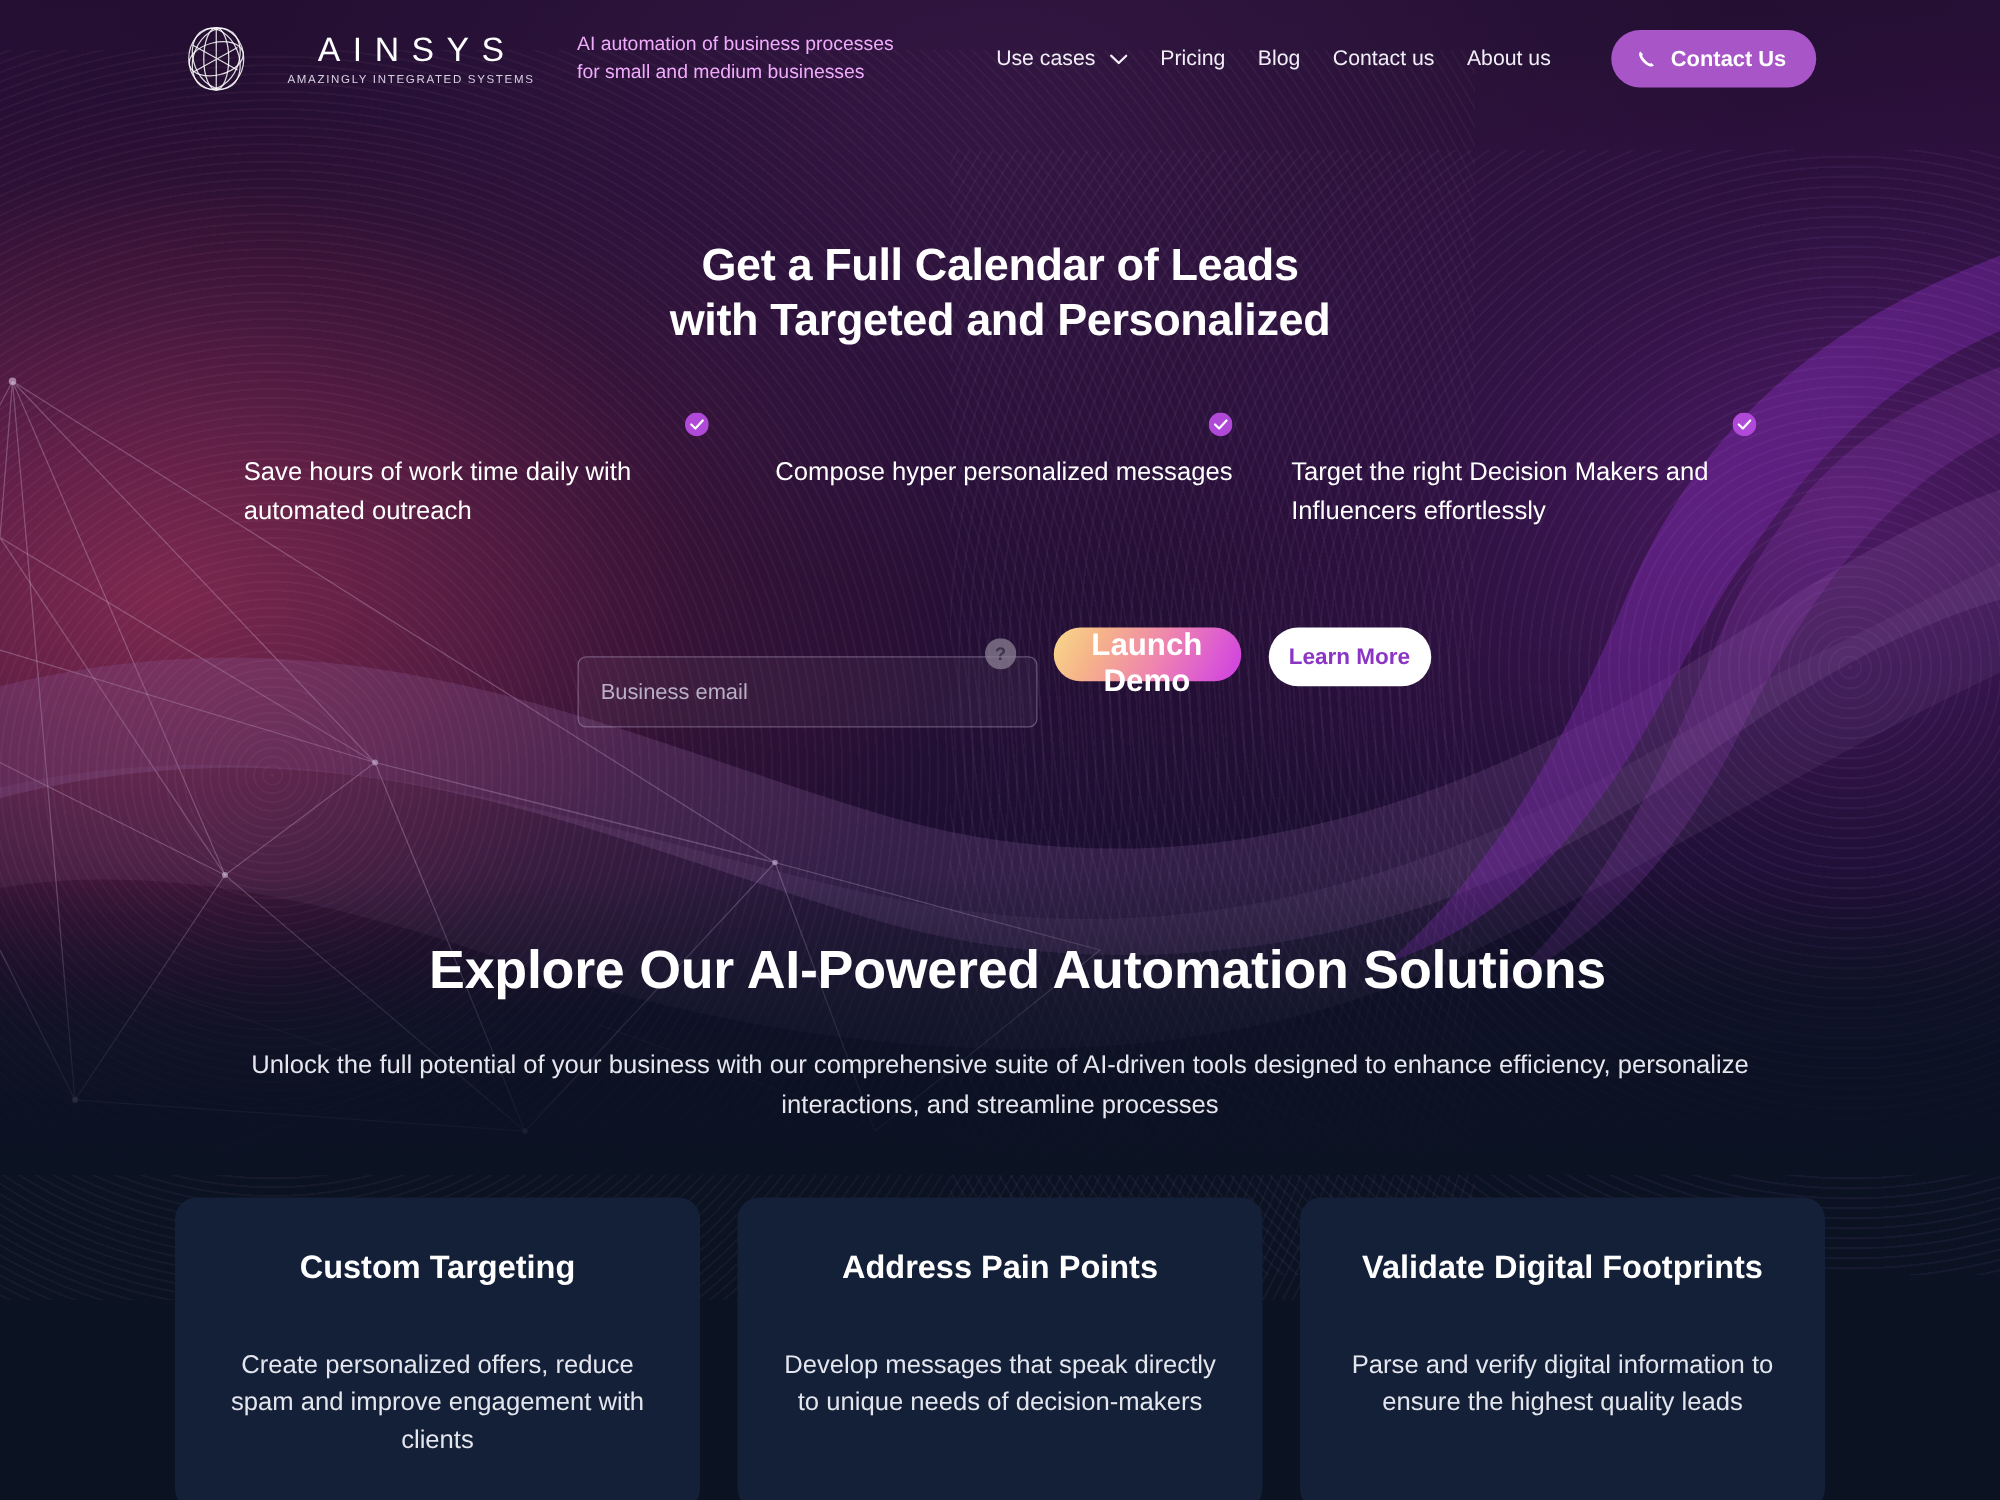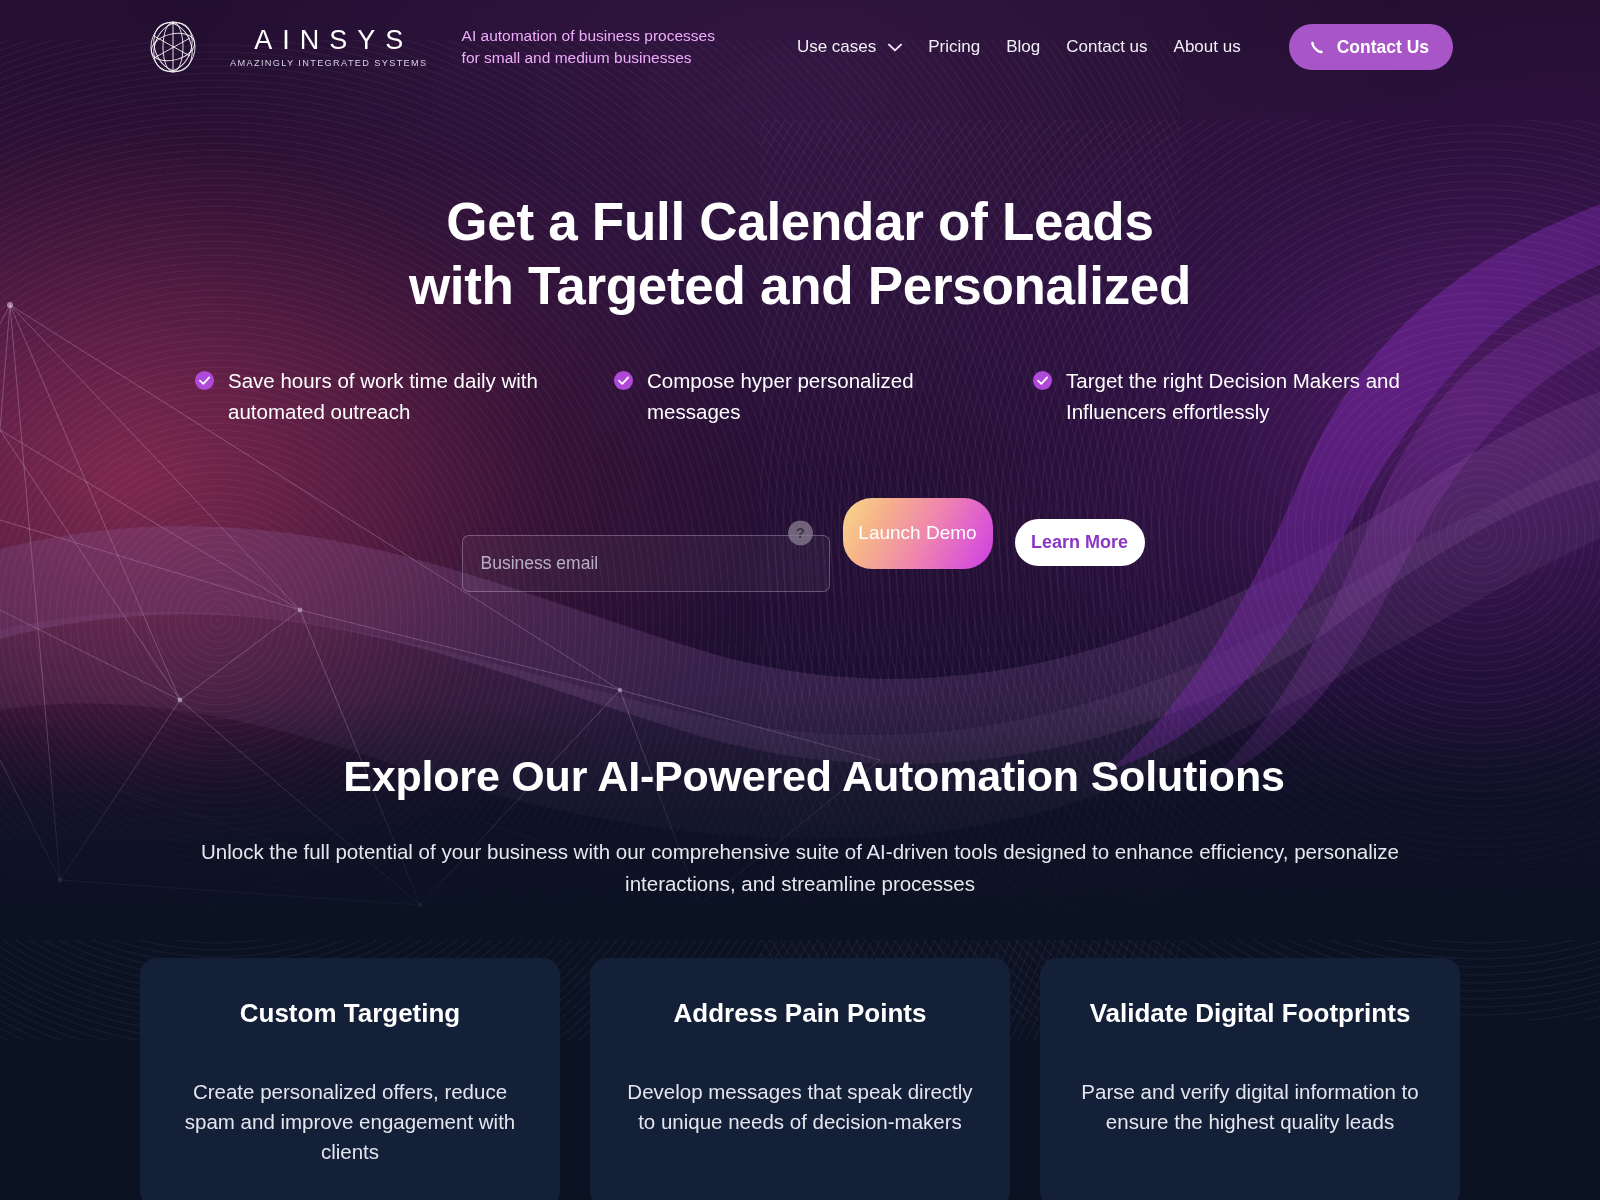--- a/index.html
+++ b/index.html
@@ -152,39 +152,40 @@
   
   .hero {
     position: absolute;
     left: 0; top: 0;
     width: 1600px;
     z-index: 10;
     text-align: center;
   }
   .headline {
     margin-top: 190px;
-    font-size: 53px;
+    font-size: 36px;
     font-weight: 700;
     line-height: 1.21;
     color: #ffffff;
     letter-spacing: -0.3px;
   }
 
   .bullets {
     margin: 48px auto 0;
     width: 1210px;
     display: flex;
     justify-content: space-between;
     text-align: left;
   }
   .bullet {
     display: flex;
-    align-items: flex-start;
+    align-items: flex-end;
     gap: 14px;
     width: 372px;
+    flex-direction: column;
   }
   .check-ico { width: 19px; height: 19px; flex: none; margin-top: 5px; }
   .bullet-text {
     font-size: 20.5px;
     line-height: 1.5;
     color: #ffffff;
   }
 
   
   .cta-row {
@@ -219,27 +220,27 @@
     position: absolute;
     right: 17px; top: 50%;
     transform: translateY(-50%);
     width: 25px; height: 25px;
     cursor: pointer;
   }
 
   .launch-btn {
     margin-left: 13px;
     width: 150px;
-    height: 71px;
+    height: 43px;
     border: none;
     border-radius: 29px;
     background: linear-gradient(118deg, #f8d98a 0%, #f6b389 24%, #ef85ae 55%, #dc5ad2 82%, #cd3ee0 100%);
     color: #ffffff;
-    font-size: 19px;
-    font-weight: 400;
+    font-size: 25px;
+    font-weight: 700;
     font-family: "Liberation Sans", sans-serif;
     cursor: pointer;
   }
   .learn-btn {
     margin-left: 22px;
     width: 130px;
     height: 47px;
     border: none;
     border-radius: 24px;
     background: #ffffff;

